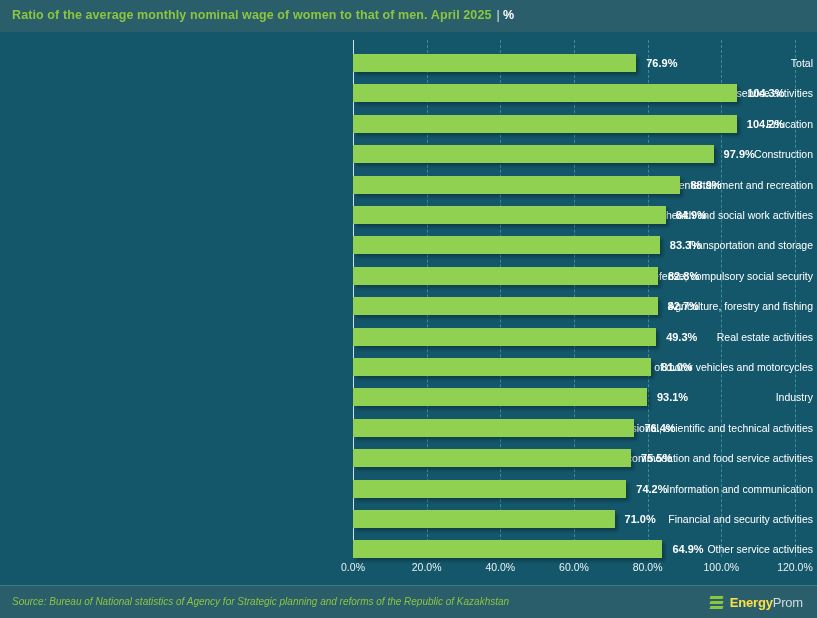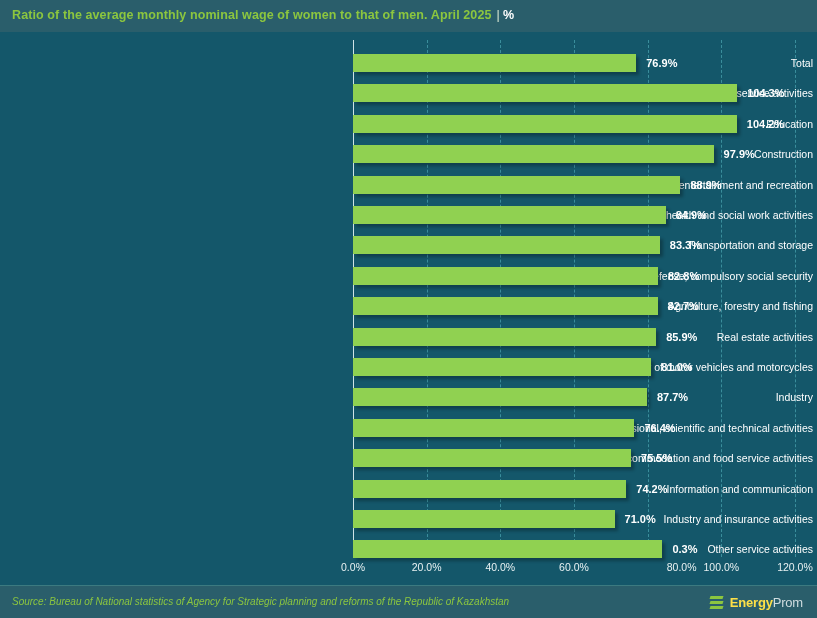--- a/index.html
+++ b/index.html
@@ -277,35 +277,35 @@
           <div class="cat-label">Agriculture, forestry and fishing</div>
           <div class="bar-track">
             <div class="bar" style="width: 304.612px;"></div>
             <div class="bar-value" style="left: 304.612px;">82.7%</div>
           </div>
         </div>
         <div class="bar-row" style="top: 295.6px;">
           <div class="cat-label">Real estate activities</div>
           <div class="bar-track">
             <div class="bar" style="width: 303.138px;"></div>
-            <div class="bar-value" style="left: 303.138px;">85.9%</div>
+            <div class="bar-value" style="left: 303.138px;">49.3%</div>
           </div>
         </div>
         <div class="bar-row" style="top: 326px;">
           <div class="cat-label">Wholesale and retail trade; repair of motor vehicles and motorcycles</div>
           <div class="bar-track">
             <div class="bar" style="width: 298.35px;"></div>
             <div class="bar-value" style="left: 298.35px;">81.0%</div>
           </div>
         </div>
         <div class="bar-row" style="top: 356.4px;">
           <div class="cat-label">Industry</div>
           <div class="bar-track">
             <div class="bar" style="width: 293.93px;"></div>
-            <div class="bar-value" style="left: 293.93px;">87.7%</div>
+            <div class="bar-value" style="left: 293.93px;">93.1%</div>
           </div>
         </div>
         <div class="bar-row" style="top: 386.8px;">
           <div class="cat-label">Professional, scientific and technical activities</div>
           <div class="bar-track">
             <div class="bar" style="width: 281.407px;"></div>
             <div class="bar-value" style="left: 281.407px;">76.4%</div>
           </div>
         </div>
         <div class="bar-row" style="top: 417.2px;">
@@ -316,40 +316,40 @@
           </div>
         </div>
         <div class="bar-row" style="top: 447.6px;">
           <div class="cat-label">Information and communication</div>
           <div class="bar-track">
             <div class="bar" style="width: 273.303px;"></div>
             <div class="bar-value" style="left: 273.303px;">74.2%</div>
           </div>
         </div>
         <div class="bar-row" style="top: 478px;">
-          <div class="cat-label">Industry and insurance activities</div>
+          <div class="cat-label">Financial and security activities</div>
           <div class="bar-track">
             <div class="bar" style="width: 261.517px;"></div>
             <div class="bar-value" style="left: 261.517px;">71.0%</div>
           </div>
         </div>
         <div class="bar-row" style="top: 508.4px;">
           <div class="cat-label">Other service activities</div>
           <div class="bar-track">
             <div class="bar" style="width: 309.4px;"></div>
-            <div class="bar-value" style="left: 309.4px;">0.3%</div>
+            <div class="bar-value" style="left: 309.4px;">64.9%</div>
           </div>
         </div>
       </div>
     <div class="xaxis" id="xaxis">
         <div class="xtick" style="left: 353px;">0.0%</div>
         <div class="xtick" style="left: 426.667px;">20.0%</div>
         <div class="xtick" style="left: 500.333px;">40.0%</div>
         <div class="xtick" style="left: 574px;">60.0%</div>
-        <div class="xtick" style="left: 647.667px; margin-left: 34px;">80.0%</div>
+        <div class="xtick" style="left: 647.667px;">80.0%</div>
         <div class="xtick" style="left: 721.333px;">100.0%</div>
         <div class="xtick" style="left: 795px;">120.0%</div>
       </div>
   </div>
 
   <div class="footer-band">
     <div class="footer-source">Source: Bureau of National statistics of Agency for Strategic planning and reforms of the Republic of Kazakhstan</div>
     <div class="footer-logo">
       <span class="logo-mark">
           <i></i>

